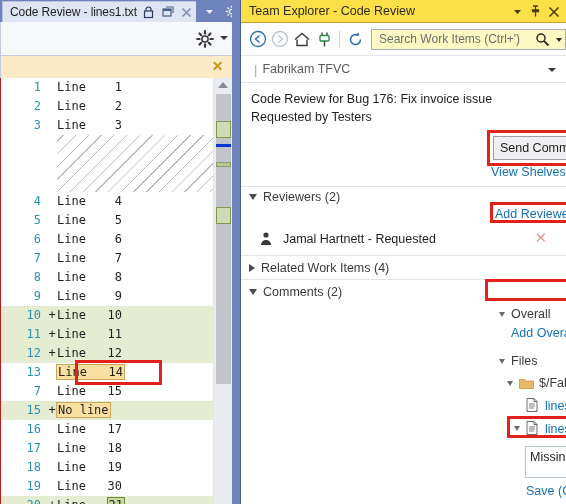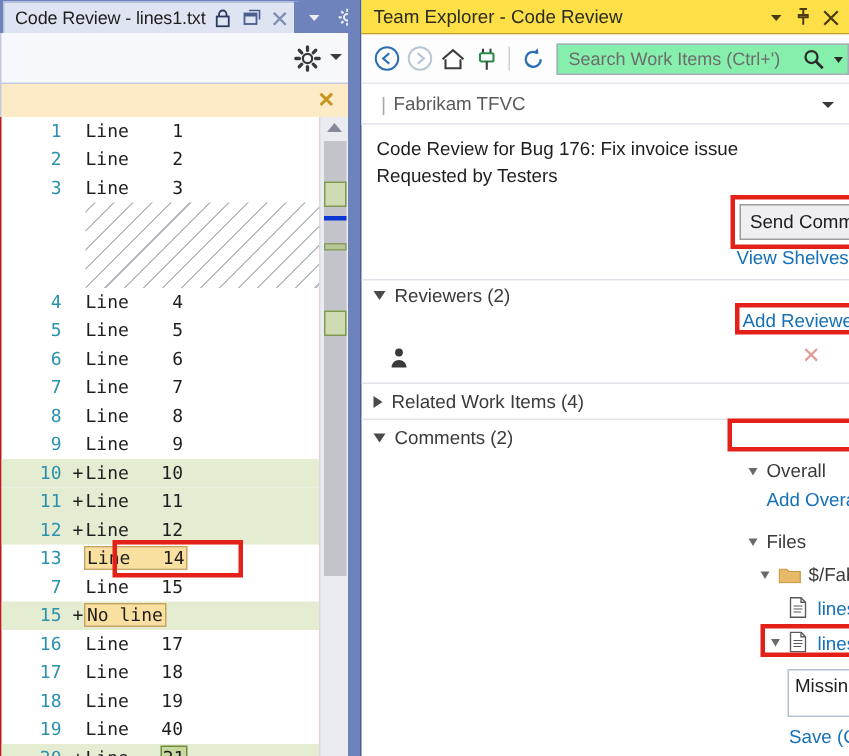--- a/index.html
+++ b/index.html
@@ -293,21 +293,21 @@
   .nav-sep {
     width: 1px; height: 16px;
     background: #ccd0da;
     margin: 0 4px;
     flex: 0 0 auto;
   }
   .search-wrap {
     position: relative;
     margin-left: 5px;
     width: 198px; height: 21px;
-    background: #86efac;
+    background: #fef9c3;
     border: 1px solid #a5acba;
     display: flex;
     align-items: center;
     box-sizing: border-box;
   }
   .search-input {
     border: none;
     outline: none;
     background: transparent;
     width: 160px;
@@ -601,21 +601,21 @@
         <div class="dline"><span class="gutter">9</span><span class="marker"></span><span class="dtext">Line    9</span></div>
         <div class="dline added"><span class="gutter">10</span><span class="marker">+</span><span class="dtext">Line   10</span></div>
         <div class="dline added"><span class="gutter">11</span><span class="marker">+</span><span class="dtext">Line   11</span></div>
         <div class="dline added"><span class="gutter">12</span><span class="marker">+</span><span class="dtext">Line   12</span></div>
         <div class="dline"><span class="gutter">13</span><span class="marker"></span><span class="dtext"><span class="hl-gold">Line   14</span></span></div>
         <div class="dline"><span class="gutter">7</span><span class="marker"></span><span class="dtext">Line   15</span></div>
         <div class="dline added"><span class="gutter">15</span><span class="marker">+</span><span class="dtext"><span class="hl-gold">No line</span></span></div>
         <div class="dline"><span class="gutter">16</span><span class="marker"></span><span class="dtext">Line   17</span></div>
         <div class="dline"><span class="gutter">17</span><span class="marker"></span><span class="dtext">Line   18</span></div>
         <div class="dline"><span class="gutter">18</span><span class="marker"></span><span class="dtext">Line   19</span></div>
-        <div class="dline"><span class="gutter">19</span><span class="marker"></span><span class="dtext">Line   40</span></div>
+        <div class="dline"><span class="gutter">19</span><span class="marker"></span><span class="dtext">Line   30</span></div>
         <div class="dline added"><span class="gutter">20</span><span class="marker">+</span><span class="dtext">Line   <span class="hl-green">21</span></span></div>
       </div>
 
     <div id="diff-scroll">
       <div class="sb-up"></div>
       <div class="sb-thumb"></div>
       <div class="sb-mark green" style="top:43px;"></div>
       <div class="sb-mark cursor" style="top:66px;"></div>
       <div class="sb-mark thin" style="top:84px;"></div>
       <div class="sb-mark green" style="top:129px;"></div>
@@ -724,20 +724,21 @@
     </div>
     <div class="redbox" style="left:249px; top:202px; width:101px; height:21px;"></div>
 
     <div class="reviewer-row">
       <span class="person-ico">
         <svg width="14" height="15" viewBox="0 0 14 15">
             <circle cx="7" cy="4" r="2.6" fill="#3a3a3a"></circle>
             <path d="M2 14c0-3 2.4-5 5-5s5 2 5 5z" fill="#3a3a3a"></path>
           </svg>
       </span>
+      <span class="reviewer-name">Jamal Hartnett - Requested</span>
       <span class="reviewer-x">✕</span>
     </div>
 
     <div class="sec-divider" style="top:255px;"></div>
     <div class="sec-head" style="top:261px;text-align:right;">
       <span class="tri-right"></span>
       <span>Related Work Items (4)</span>
     </div>
 
     <div class="sec-divider" style="top:279px;"></div>

